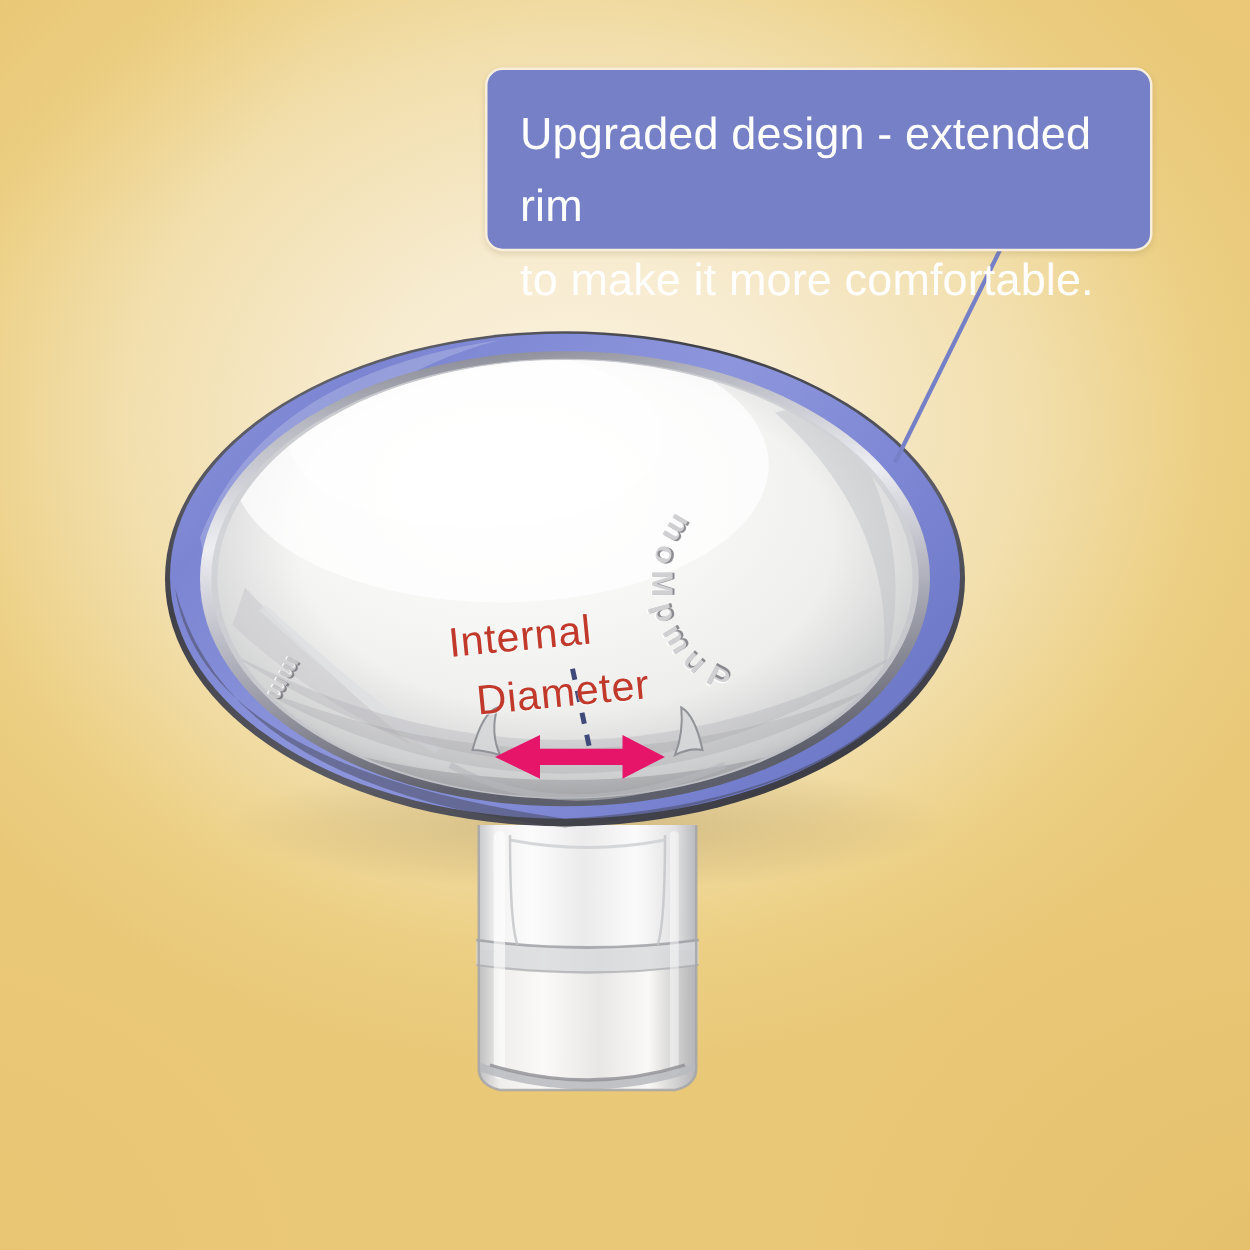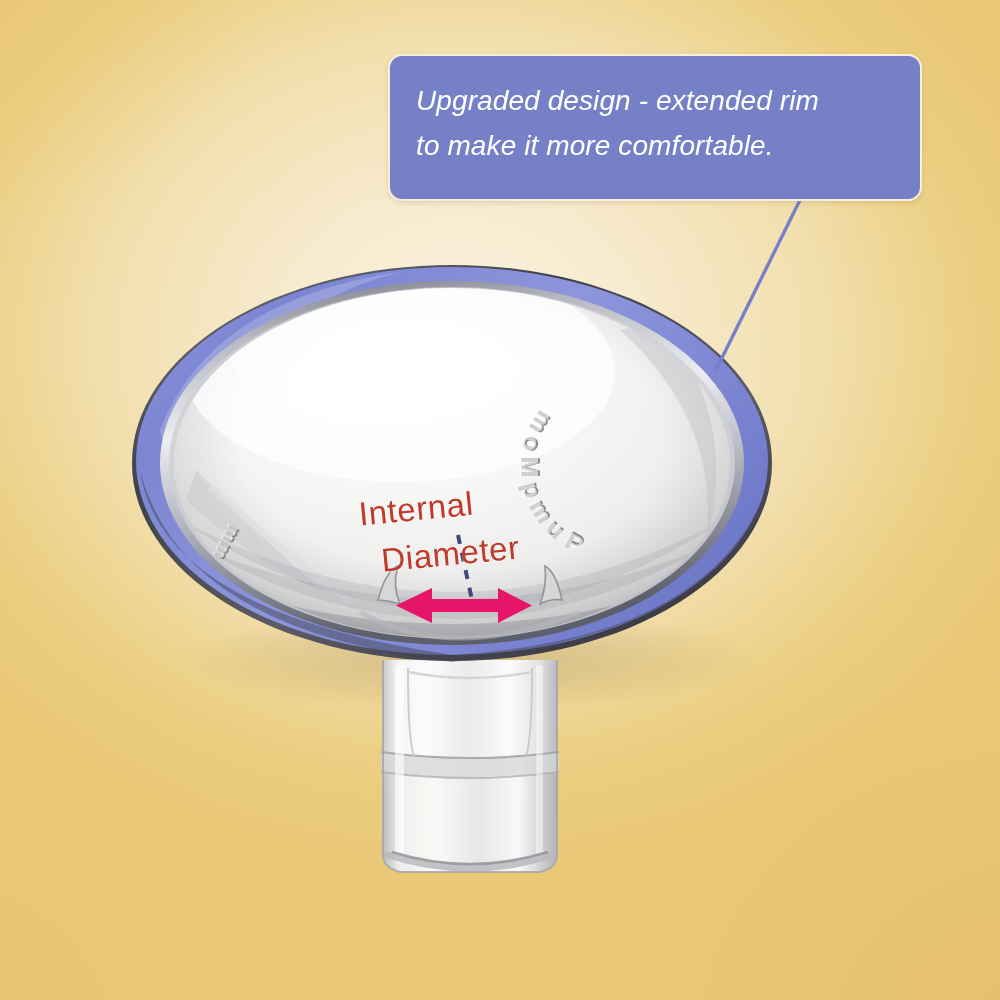--- a/index.html
+++ b/index.html
@@ -46,25 +46,24 @@
     height: 147px;
     background: #7680c7;
     border: 2px solid #f7eedb;
     border-radius: 14px;
     box-sizing: border-box;
     padding: 22px 26px 0 26px;
     box-shadow: 0 2px 5px rgba(120,100,40,.18);
   }
   .callout-text {
     color: #ffffff;
-    font-size: 28px;
+    font-size: 36px;
     line-height: 1.62;
     letter-spacing: .1px;
     white-space: pre-line;
-    font-style: italic;
   }
   .leader {
     position: absolute;
     left: 0; top: 0;
     width: 1000px; height: 1000px;
     pointer-events: none;
   }
 
   
   .product {

